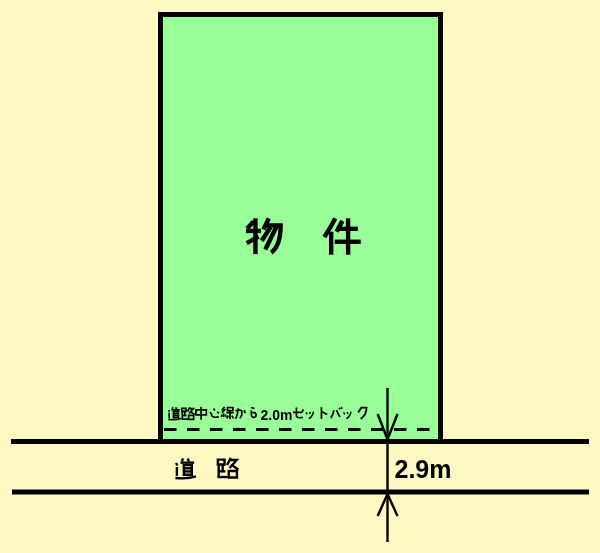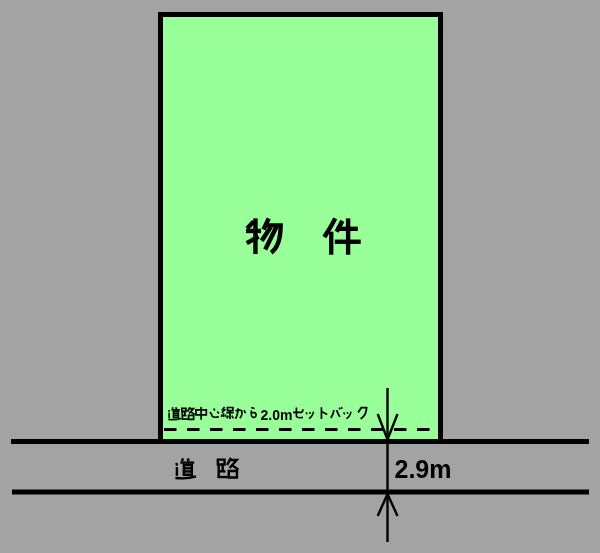--- a/index.html
+++ b/index.html
@@ -1,16 +1,16 @@
 <!DOCTYPE html>
 <html><head>
 <meta charset="utf-8">
 <style>
   html,body{margin:0;padding:0;background:#ffffff;}
-  .stage{position:relative;width:600px;height:553px;background:#a3a3a3;overflow:hidden;
+  .stage{position:relative;width:600px;height:553px;background:#fef9c3;overflow:hidden;
          font-family:"Liberation Sans", sans-serif;}
 </style>
 </head>
 <body>
 <div class="stage">
 <svg width="600" height="553" viewBox="0 0 600 553" xmlns="http://www.w3.org/2000/svg">
 <defs>
 
   <g id="g-mono">
     <path d="M22,10 L3,30"></path>

